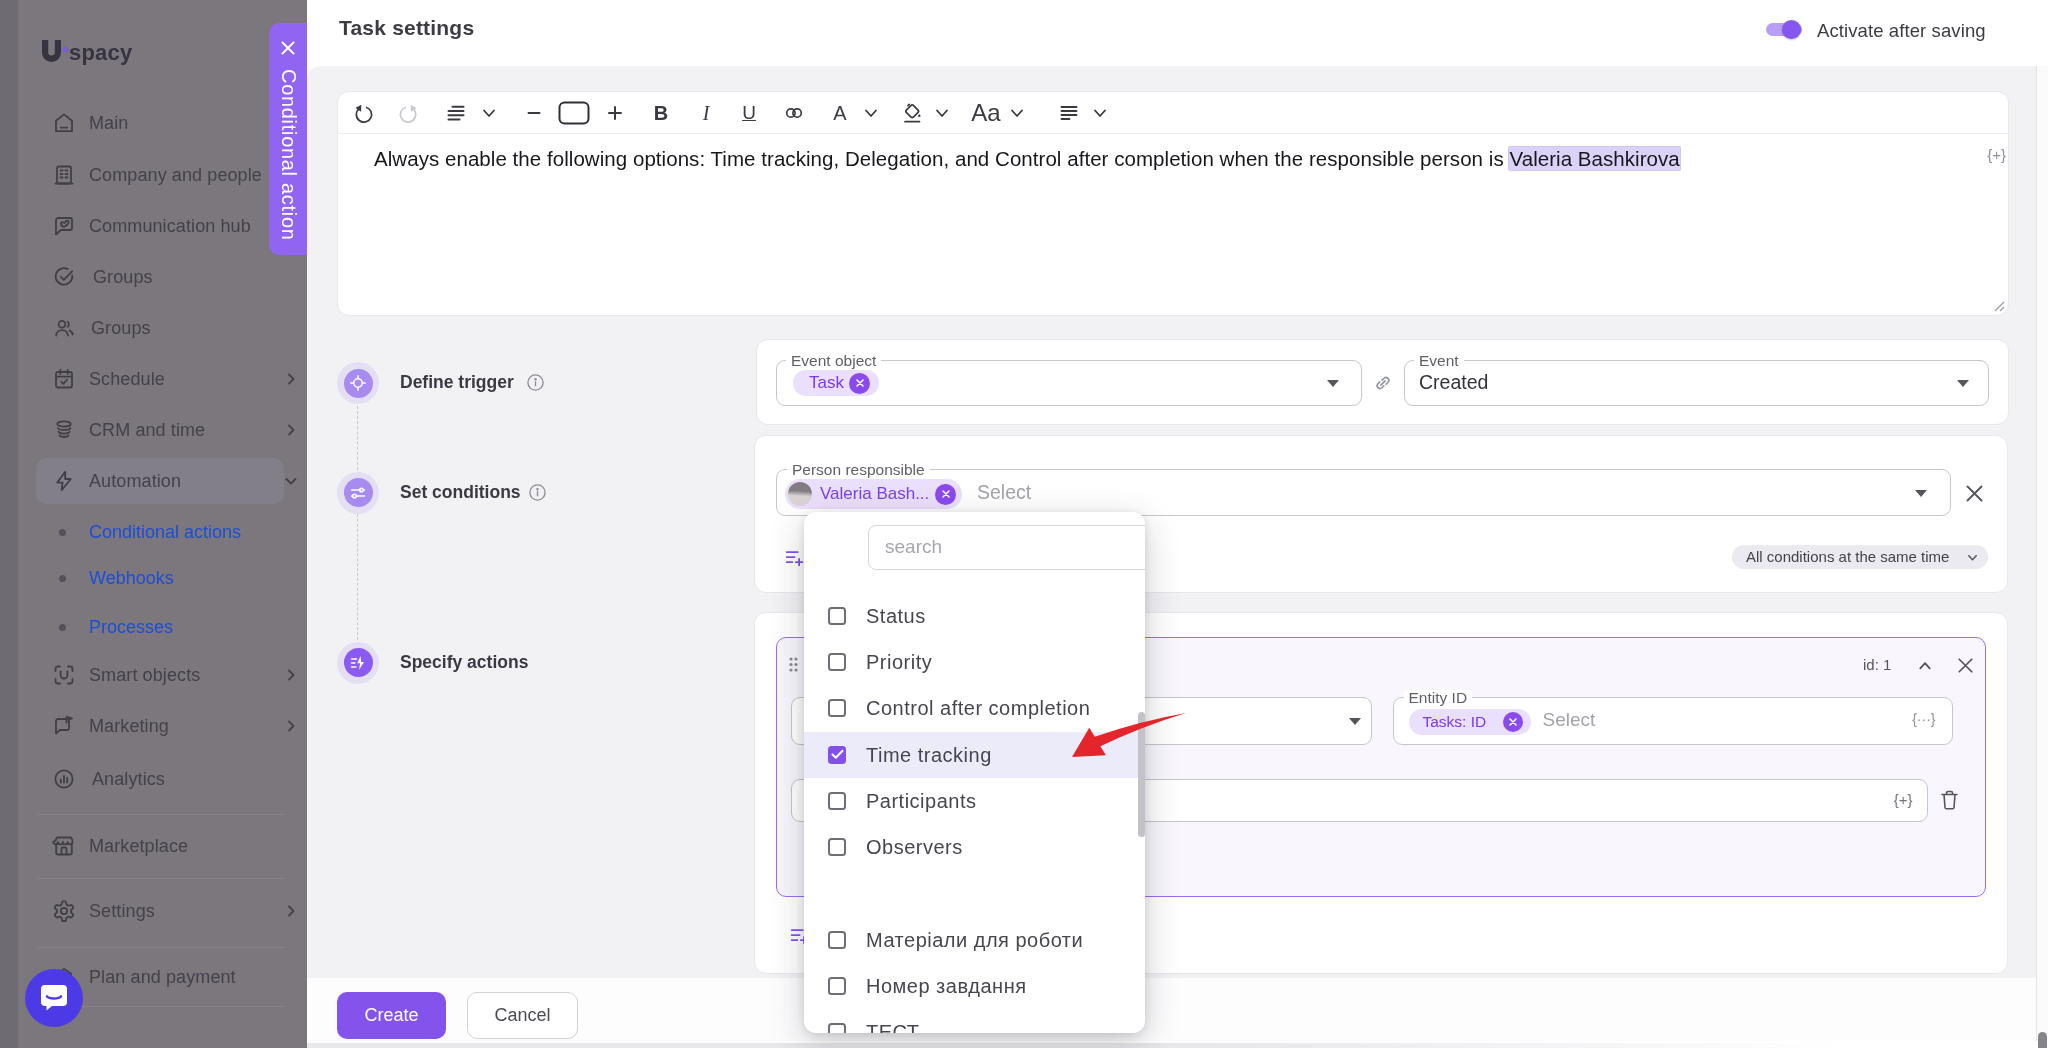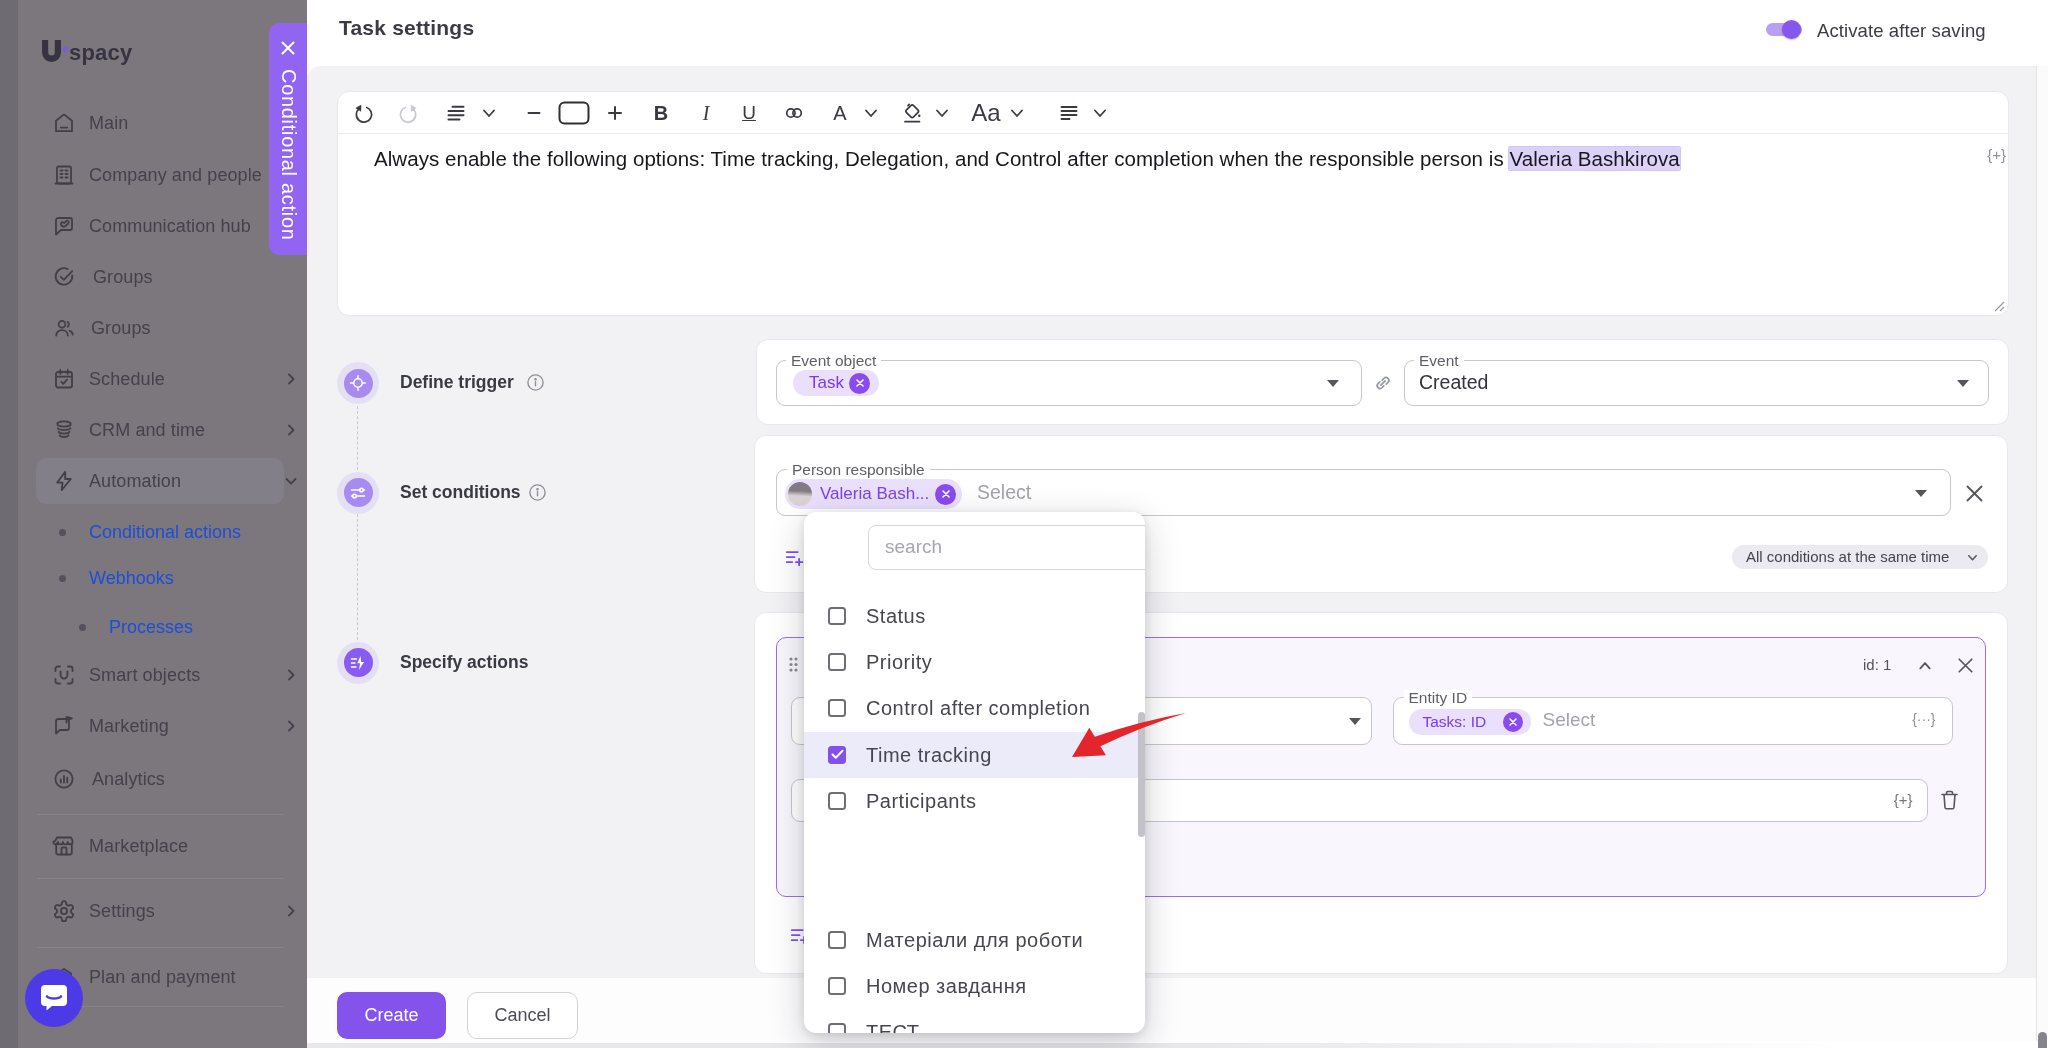--- a/index.html
+++ b/index.html
@@ -167,21 +167,21 @@
     </svg>
 </div>
 <div class="subitem" style="top:512px;">
     <span class="dot"></span>
     <span class="txt">Conditional actions</span>
   </div>
 <div class="subitem" style="top:558px;">
     <span class="dot"></span>
     <span class="txt">Webhooks</span>
   </div>
-<div class="subitem" style="top:607px;margin-left:20px;">
+<div class="subitem" style="top:607px;">
     <span class="dot"></span>
     <span class="txt">Processes</span>
   </div>
 <div class="sideitem" style="top:653px;">
   <svg class="ico" viewBox="0 0 24 24" fill="none" stroke="currentColor" stroke-width="1.8" stroke-linecap="round" stroke-linejoin="round">
       <path d="M8 3.5 H5.7 A2.2 2.2 0 0 0 3.5 5.7 V8 M16 3.5 h2.3 A2.2 2.2 0 0 1 20.5 5.7 V8 M8 20.5 H5.7 A2.2 2.2 0 0 1 3.5 18.3 V16 M16 20.5 h2.3 a2.2 2.2 0 0 0 2.2-2.2 V16"></path>
       <path d="M8.6 8.3 v3.8 a3.4 3.4 0 0 0 6.8 0 V8.3"></path>
     </svg>
   <span class="txt">Smart objects</span>
   <svg class="chev" viewBox="0 0 16 16" fill="none" stroke="currentColor" stroke-width="1.8" stroke-linecap="round" stroke-linejoin="round">
@@ -471,20 +471,24 @@
         <span class="lbl">Time tracking</span>
       </div>
     <div class="pitem" style="top:173px;">
         <span class="cb"></span>
         <span class="lbl">Control after completion</span>
       </div>
     <div class="pitem" style="top:266px;">
         <span class="cb"></span>
         <span class="lbl">Participants</span>
       </div>
+    <div class="pitem" style="top:312px;">
+        <span class="cb"></span>
+        <span class="lbl">Observers</span>
+      </div>
     <div class="pitem" style="top:405px;">
         <span class="cb"></span>
         <span class="lbl">Матеріали для роботи</span>
       </div>
     <div class="pitem" style="top:451px;">
         <span class="cb"></span>
         <span class="lbl">Номер завдання</span>
       </div>
     <div class="pitem" style="top:497px;">
         <span class="cb"></span>

